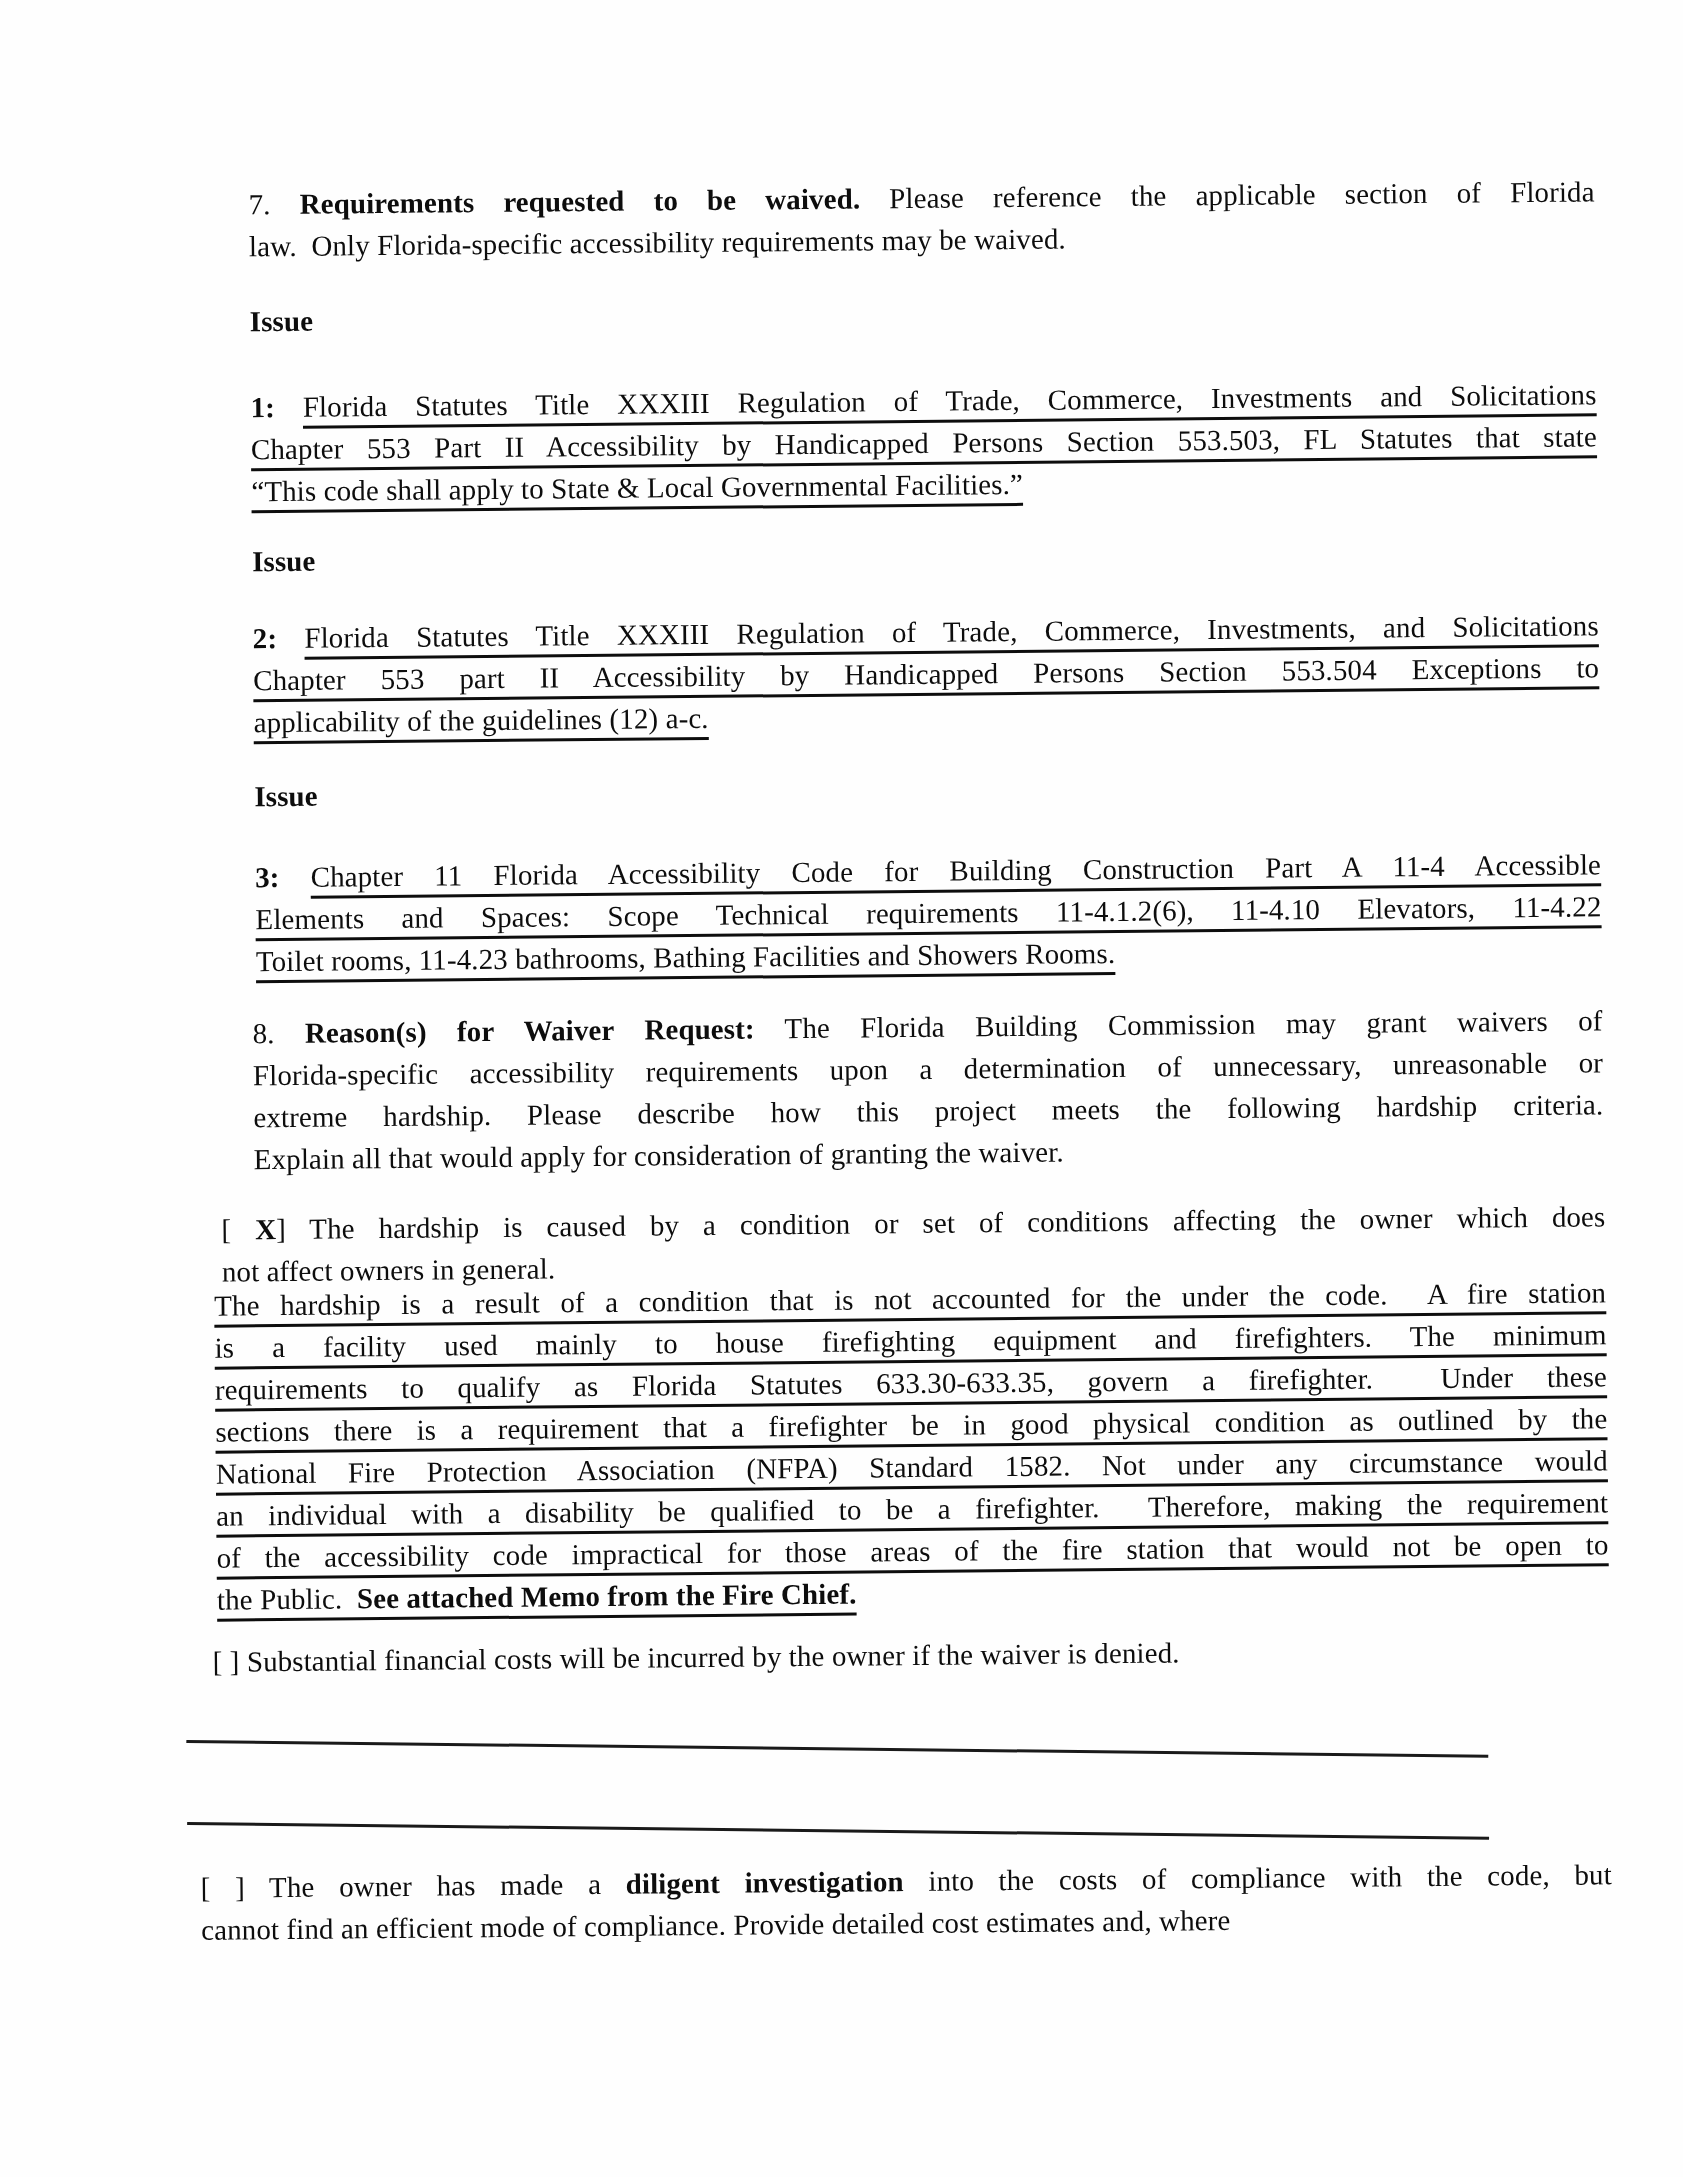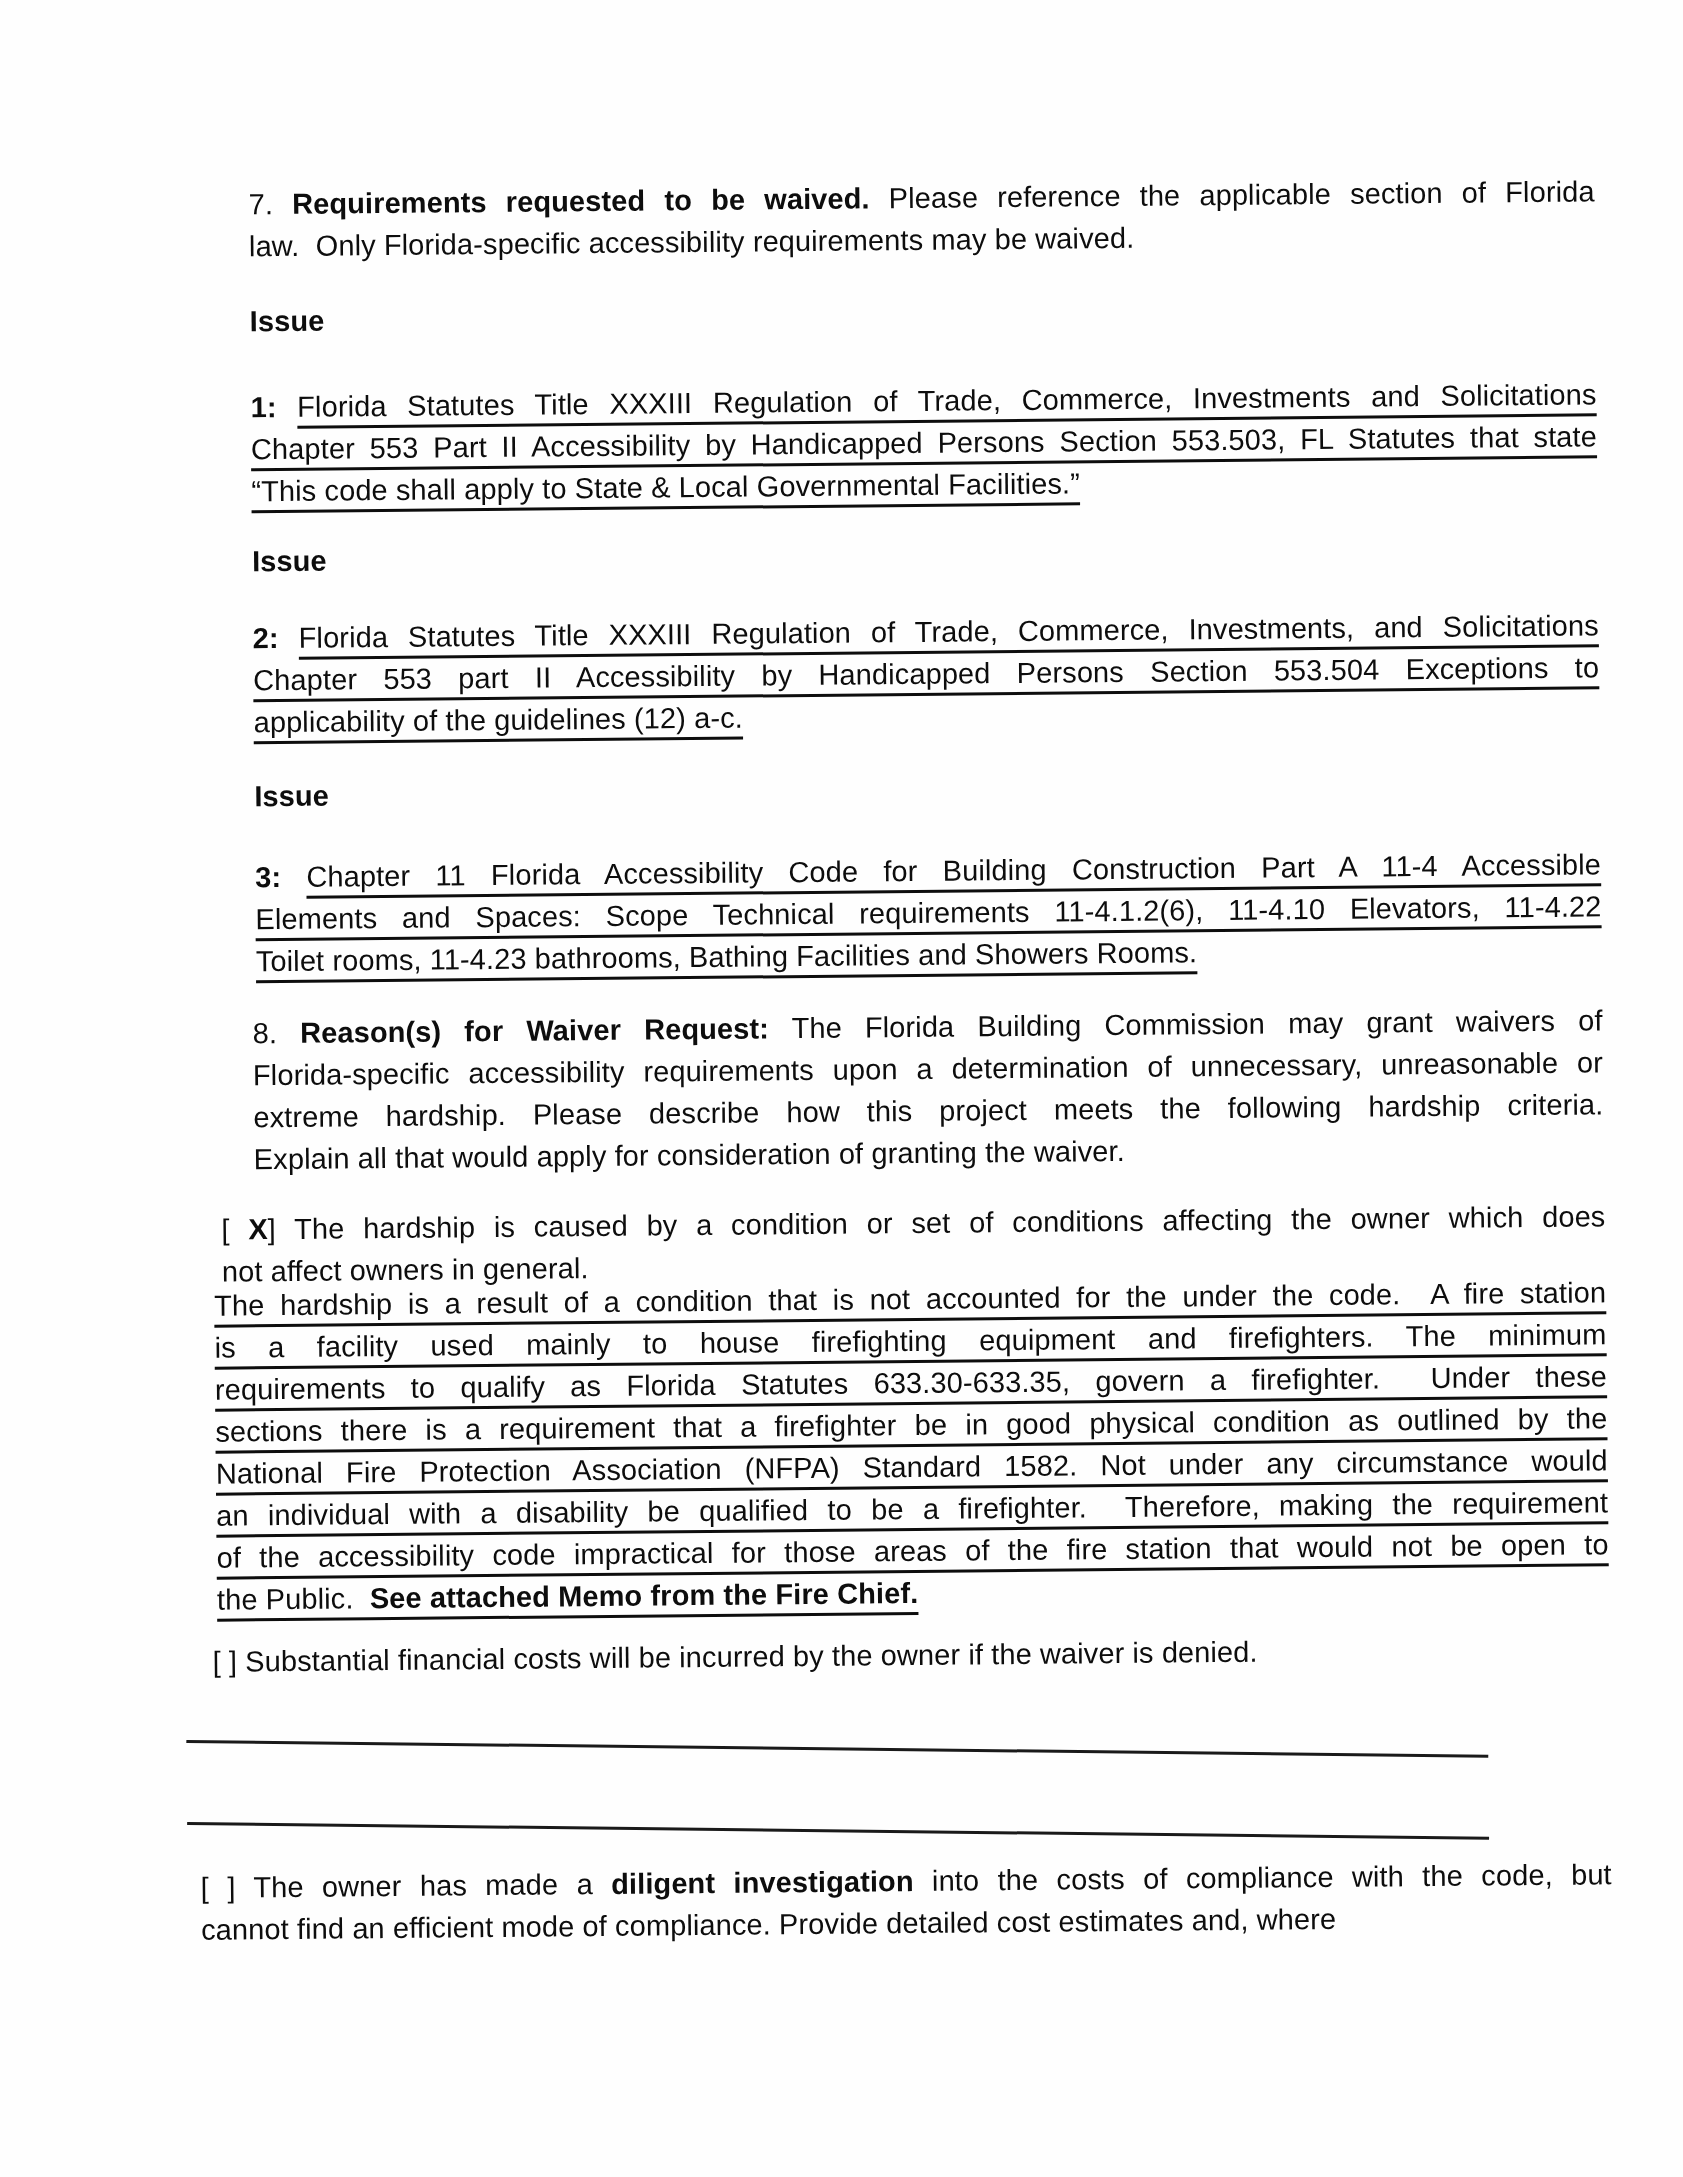--- a/index.html
+++ b/index.html
@@ -6,21 +6,21 @@
     margin: 0;
     padding: 0;
     background: #ffffff;
   }
   .page {
     position: relative;
     width: 1683px;
     height: 2177px;
     background: #fefefe;
     overflow: hidden;
-    font-family: Liberation Sans, sans-serif;
+    font-family: Liberation Serif, serif;
     color: #0d0d0d;
     filter: blur(0.3px);
   }
   .scan-content {
     position: absolute;
     left: 178px;
     top: 0;
     width: 1426px;
     height: 2177px;
     transform: rotate(-0.55deg);

